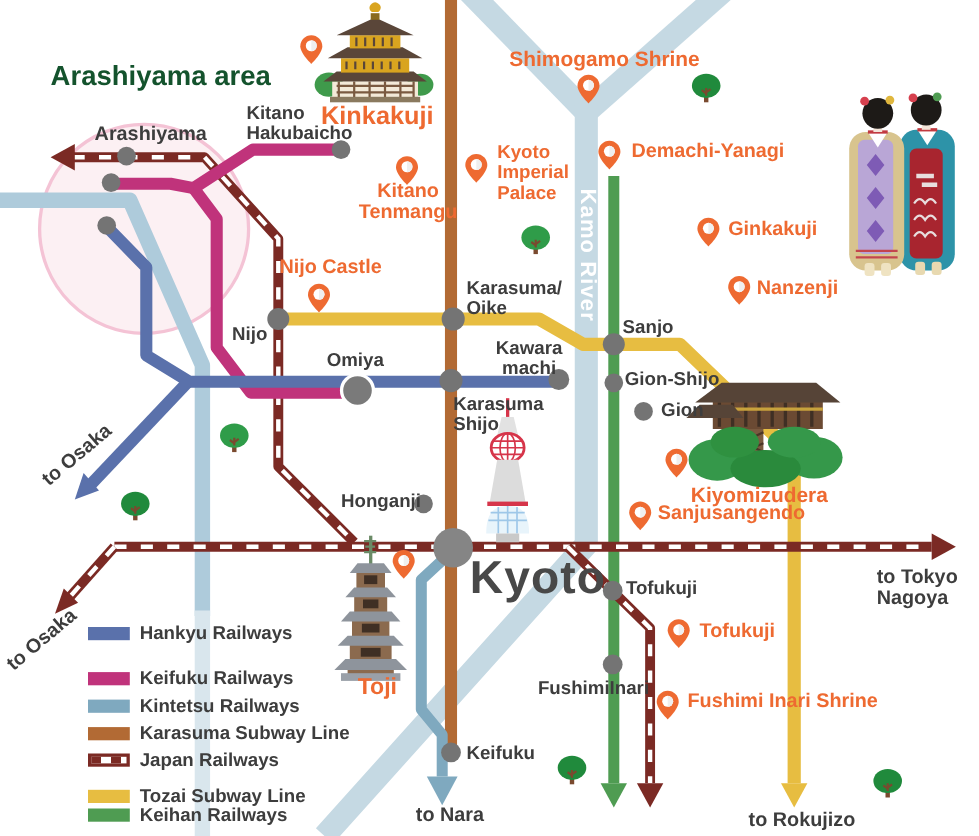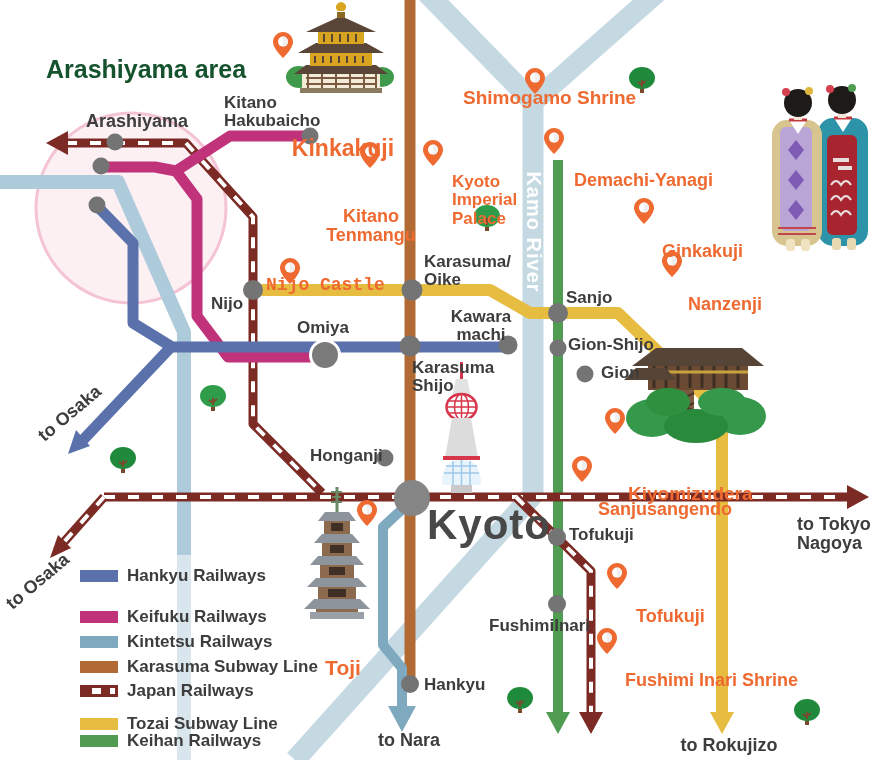--- a/index.html
+++ b/index.html
@@ -1,21 +1,21 @@
 <!DOCTYPE html>
 <html><head>
 <meta charset="utf-8">
 <style>
   html,body{margin:0;padding:0;background:#fff;}
   #map{position:relative;width:890px;height:760px;overflow:hidden;background:#fff;
        font-family:"Liberation Sans",sans-serif;font-weight:700;}
   #rail-svg{position:absolute;left:0;top:0;}
   .lbl{position:absolute;white-space:pre-line;line-height:1.08;}
   .st{color:#3d3d3d;font-size:17px;}
-  .lm{color:#ee6a31;font-size:18px;margin-top:43px;}
+  .lm{color:#ee6a31;font-size:18px;}
   .dir{color:#3d3d3d;font-size:18px;}
   .riv{color:#ffffff;font-size:20px;letter-spacing:1px;}
   .ctr{transform:translateX(-50%);text-align:center;}
   .dot{position:absolute;border-radius:50%;background:#747474;transform:translate(-50%,-50%);}
   .dot.ring{border:3px solid #ffffff;background:#7a7a7a;}
   #kyoto-label{color:#484848;font-size:42px;letter-spacing:1px;}
   #area-label{color:#14532d;font-size:25px;}
   .legend-row{position:absolute;display:flex;align-items:center;gap:9px;height:16px;}
   .swatch{width:38px;height:12px;flex:0 0 38px;}
   .swatch.jr{background:repeating-linear-gradient(90deg,#7b2a24 0 9px,#ffffff 9px 18px);
@@ -245,27 +245,27 @@
 <div class="lbl st ctr" style="left:481px;top:308px;">Kawara
 machi</div>
 <div class="lbl st" style="left:366px;top:359px;margin-left:46px;">Karasuma
 Shijo</div>
 <div class="lbl st" style="left:566px;top:289px;">Sanjo</div>
 <div class="lbl st" style="left:568px;top:336px;">Gion-Shijo</div>
 <div class="lbl st" style="left:601px;top:364px;">Gion</div>
 <div class="lbl st" style="left:310px;top:447px;">Honganji</div>
 <div class="lbl st" style="left:569px;top:526px;">Tofukuji</div>
 <div class="lbl st" style="left:489px;top:617px;">FushimiInari</div>
-<div class="lbl st" style="left:424px;top:676px;">Hankyu</div>
+<div class="lbl st" style="left:424px;top:676px;">Keifuku</div>
 <div class="lbl" id="kyoto-label" style="left:427px;top:502px;">Kyoto</div>
 
 <div class="lbl lm ctr" style="left:343px;top:93px;font-size:23px;">Kinkakuji</div>
 <div class="lbl lm ctr" style="left:371px;top:164px;">Kitano
 Tenmangu</div>
-<div class="lbl lm" style="left:266px;top:233px;font-family:Liberation Mono, monospace;">Nijo Castle</div>
+<div class="lbl lm" style="left:254px;top:233px;">Nijo Castle</div>
 <div class="lbl lm" style="left:452px;top:130px;font-size:17px;">Kyoto
 Imperial
 Palace</div>
 <div class="lbl lm" style="left:463px;top:45px;font-size:19px;">Shimogamo Shrine</div>
 <div class="lbl lm" style="left:574px;top:128px;">Demachi-Yanagi</div>
 <div class="lbl lm" style="left:662px;top:199px;">Ginkakuji</div>
 <div class="lbl lm" style="left:688px;top:252px;">Nanzenji</div>
 <div class="lbl lm" style="left:628px;top:441px;font-size:19px;">Kiyomizudera</div>
 <div class="lbl lm" style="left:598px;top:457px;">Sanjusangendo</div>
 <div class="lbl lm" style="left:636px;top:564px;">Tofukuji</div>

